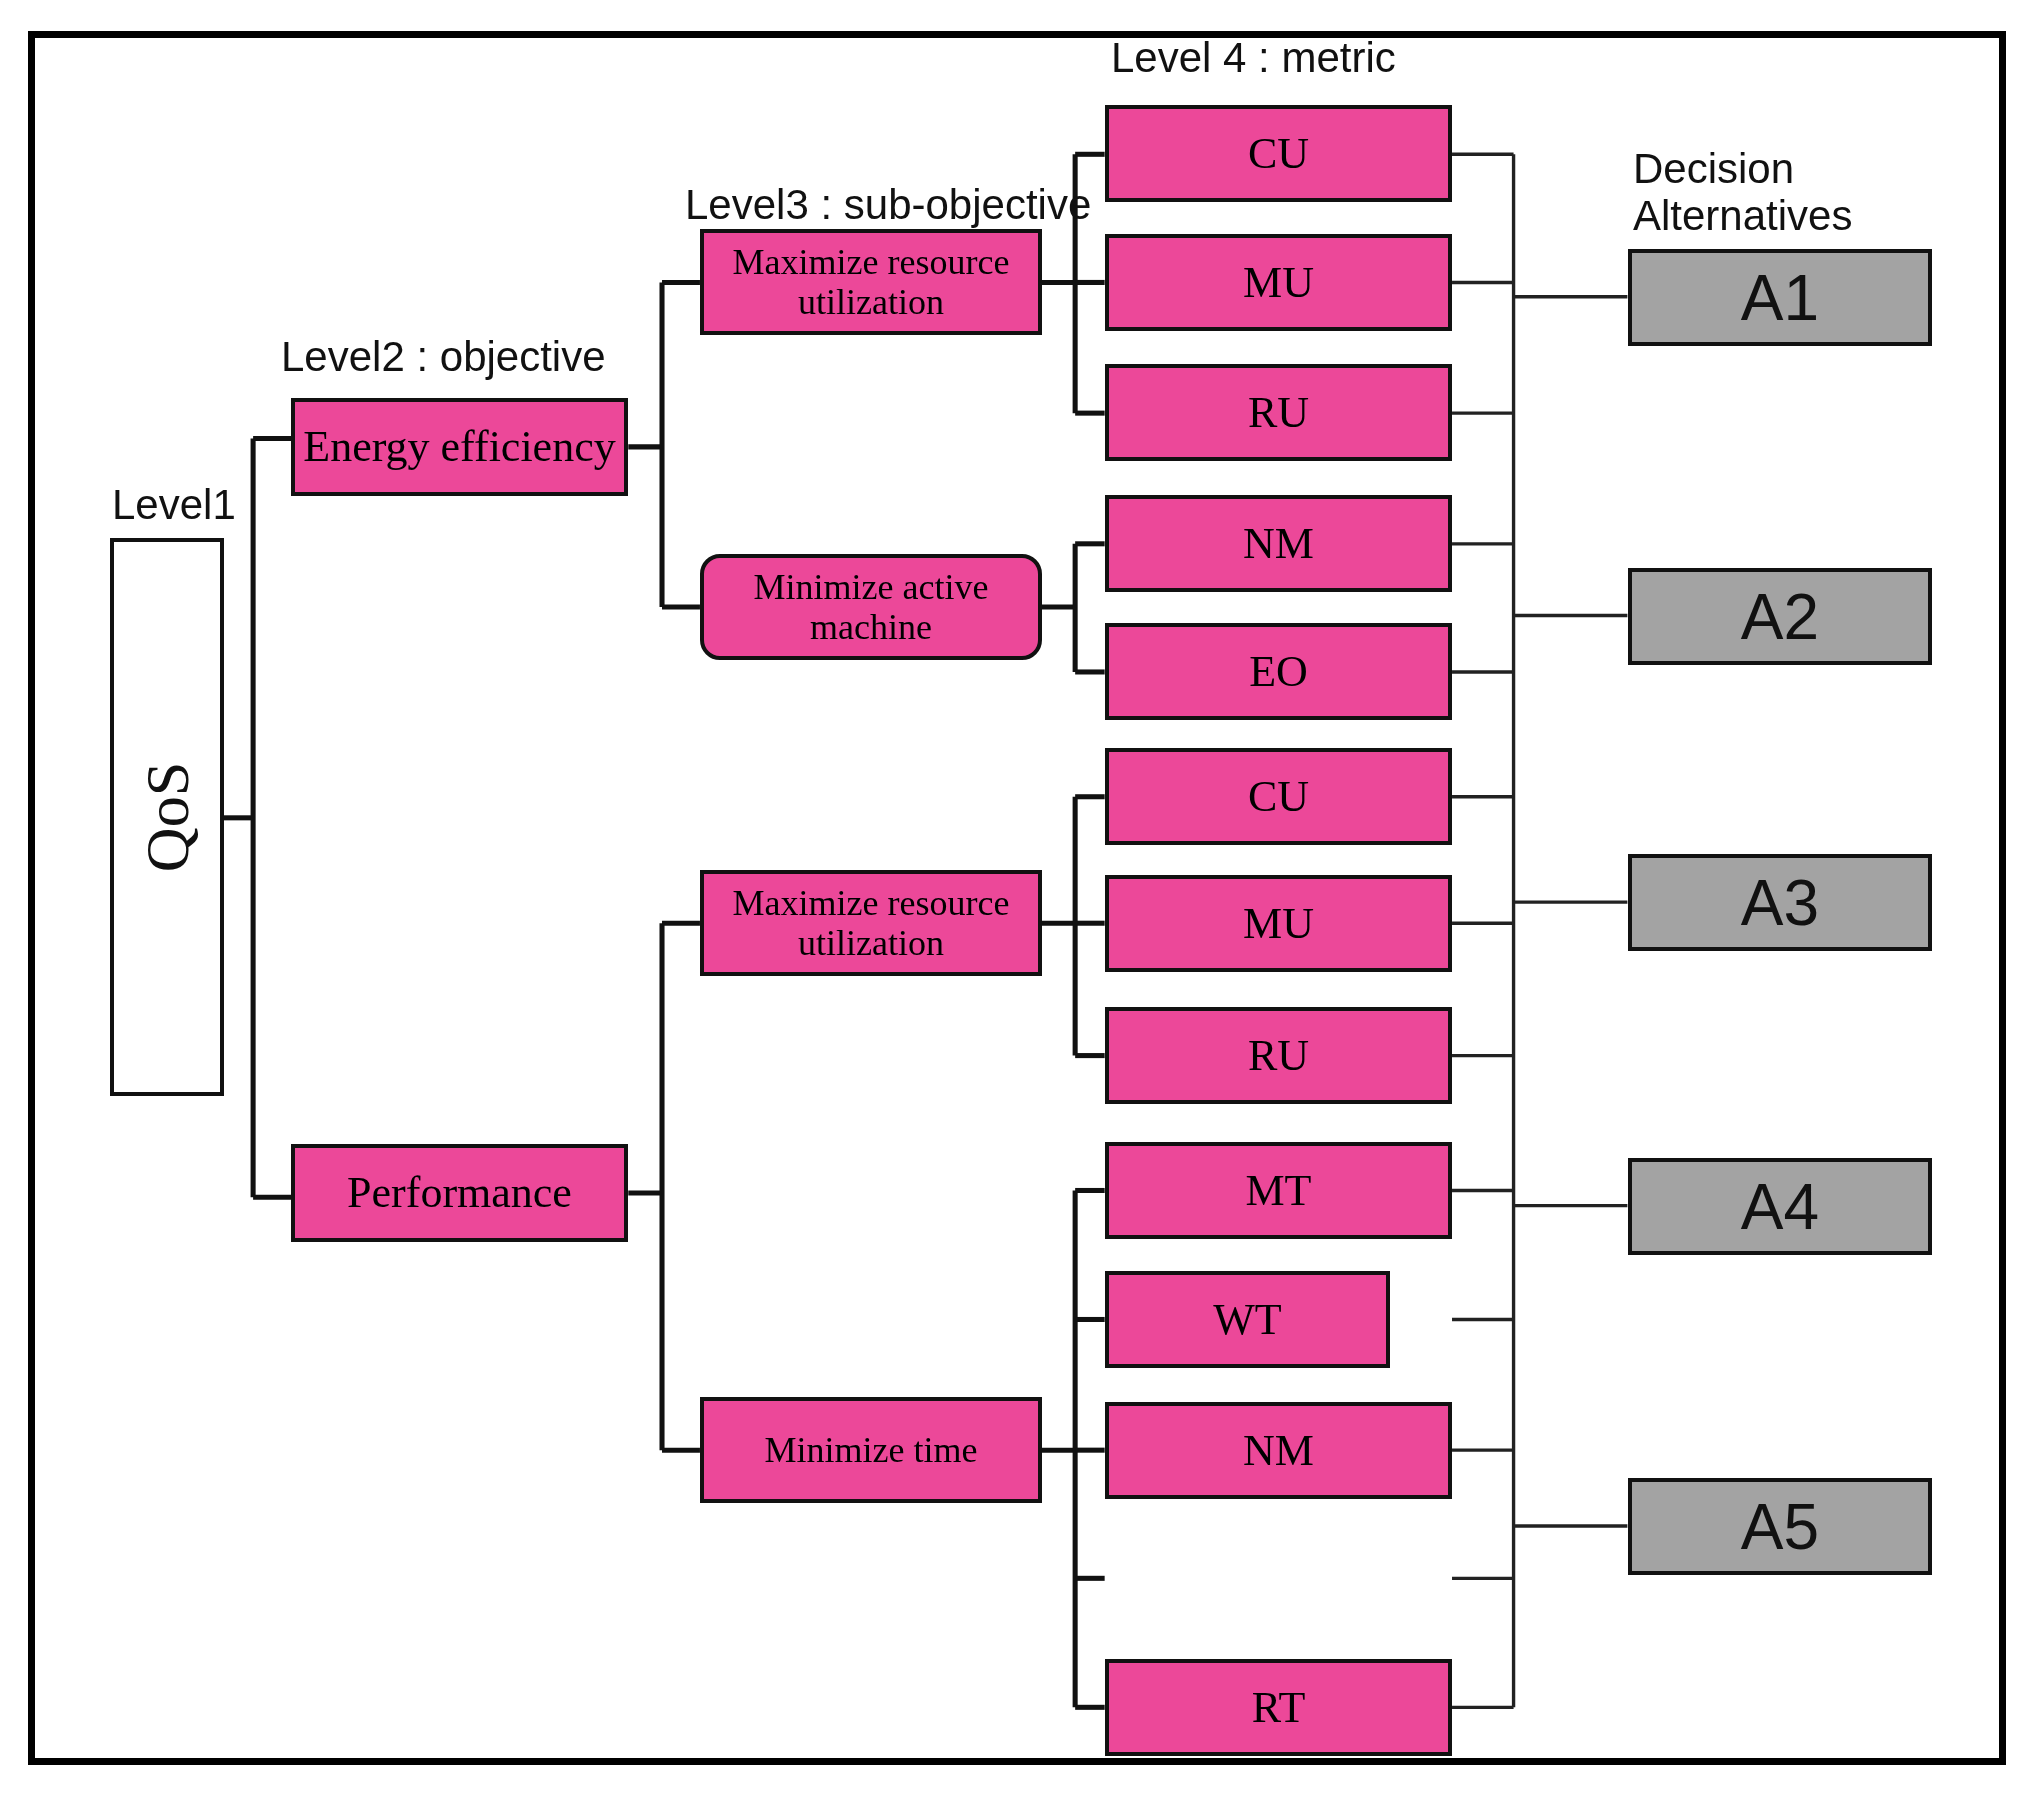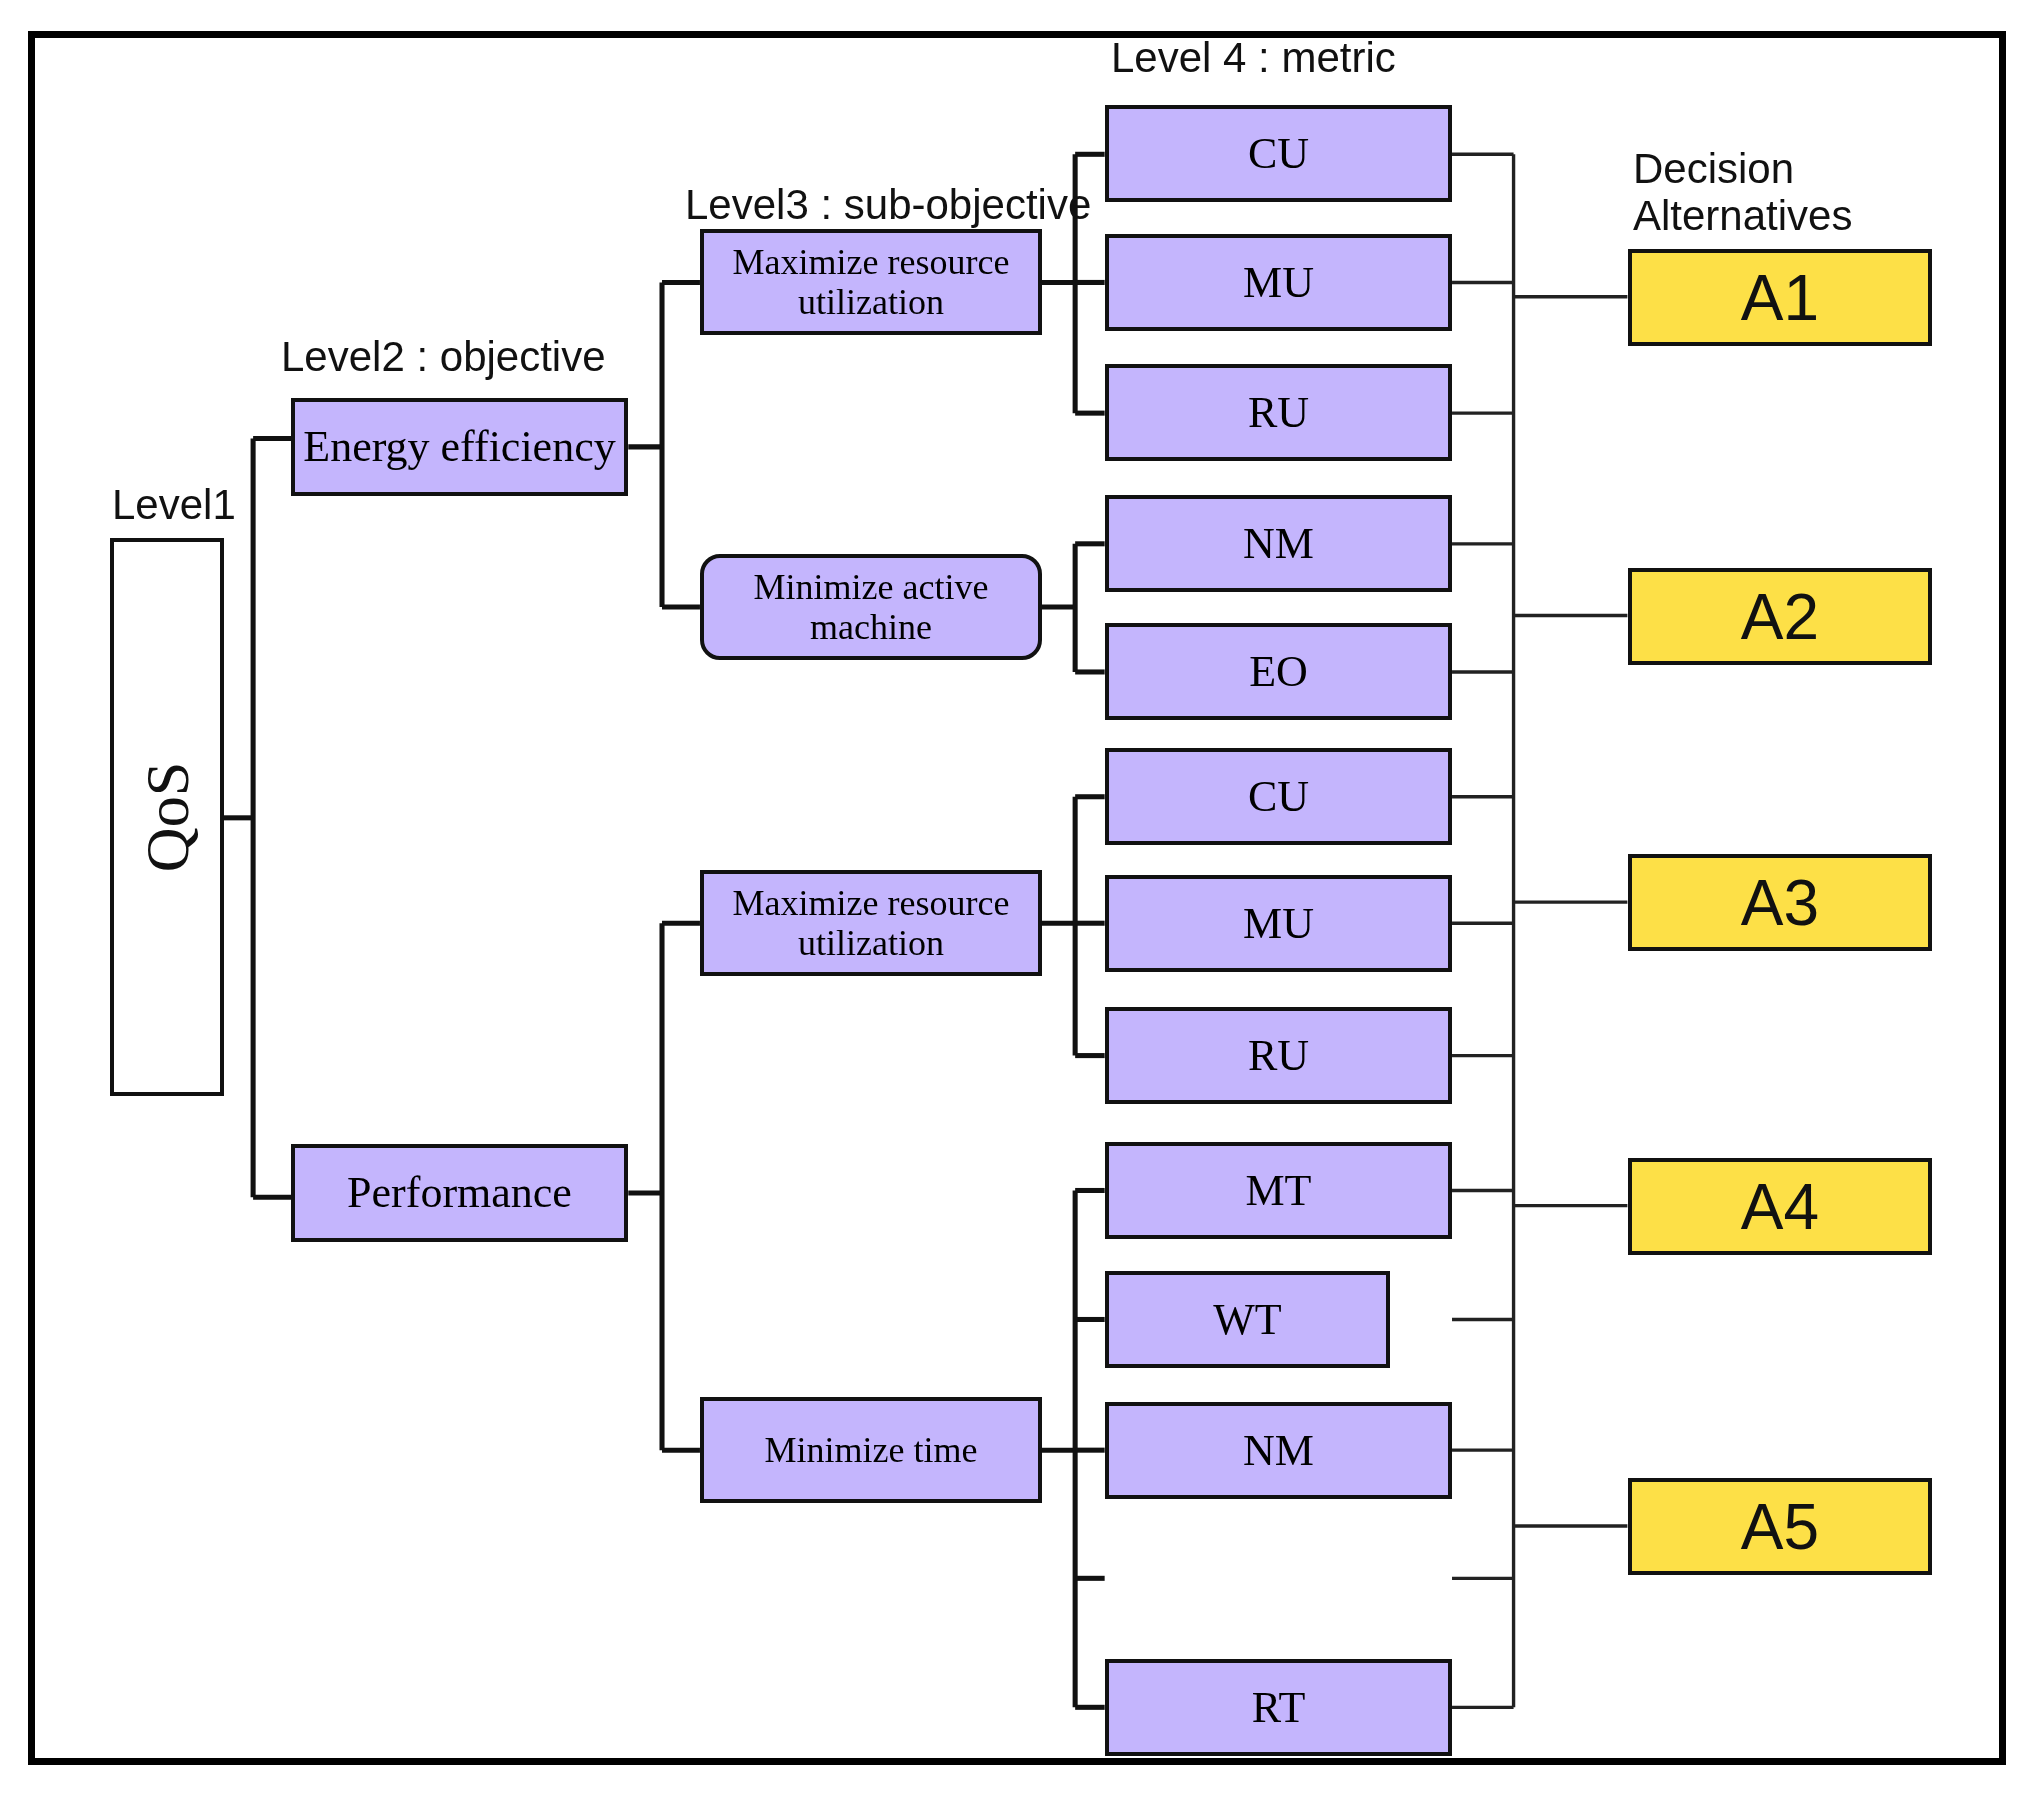--- a/index.html
+++ b/index.html
@@ -1,27 +1,27 @@
 <!DOCTYPE html>
 <html style="font-size:13.5px"><head>
 <meta charset="utf-8">
 <style>
   html,body{margin:0;padding:0;background:#ffffff;}
   body{width:2039px;height:1795px;overflow:hidden;font-family:"Liberation Serif",serif;}
   #stage{position:relative;width:2039px;height:1795px;background:#fff;}
   #frame{position:absolute;left:28px;top:31px;width:1978px;height:1734px;
          border:7.6px solid #000;box-sizing:border-box;}
   svg#wires{position:absolute;left:0;top:0;width:2039px;height:1795px;}
-  .node{position:absolute;box-sizing:border-box;border:4.2px solid #111;background:#c4b5fd;
+  .node{position:absolute;box-sizing:border-box;border:4.2px solid #111;background:#ec4899;
         display:flex;align-items:center;justify-content:center;text-align:center;
         font-family:"Liberation Serif",serif;line-height:1.12;}
   .node.metric{font-size:44px;}
   .node.sub{font-size:36px;padding:0 8.4px;}
   .node.obj{font-size:44px;}
-  .alt{position:absolute;box-sizing:border-box;border:4.2px solid #111;background:#fde047;
+  .alt{position:absolute;box-sizing:border-box;border:4.2px solid #111;background:#a3a3a3;
        display:flex;align-items:center;justify-content:center;
        font-family:"Liberation Sans",sans-serif;font-size:64px;color:#111;}
   #goal{position:absolute;box-sizing:border-box;border:4.2px solid #111;background:#fff;}
   #goal .lbl{position:absolute;left:50%;top:50%;transform:translate(-50%,-50%) rotate(-90deg);
         font-family:"Liberation Serif",serif;font-size:62px;white-space:nowrap;color:#111;}
   .caption{position:absolute;font-family:"Liberation Sans",sans-serif;font-size:42px;
            color:#111;white-space:pre-line;line-height:1.12;}
   .two{white-space:pre-line;}
 </style>
 </head>

